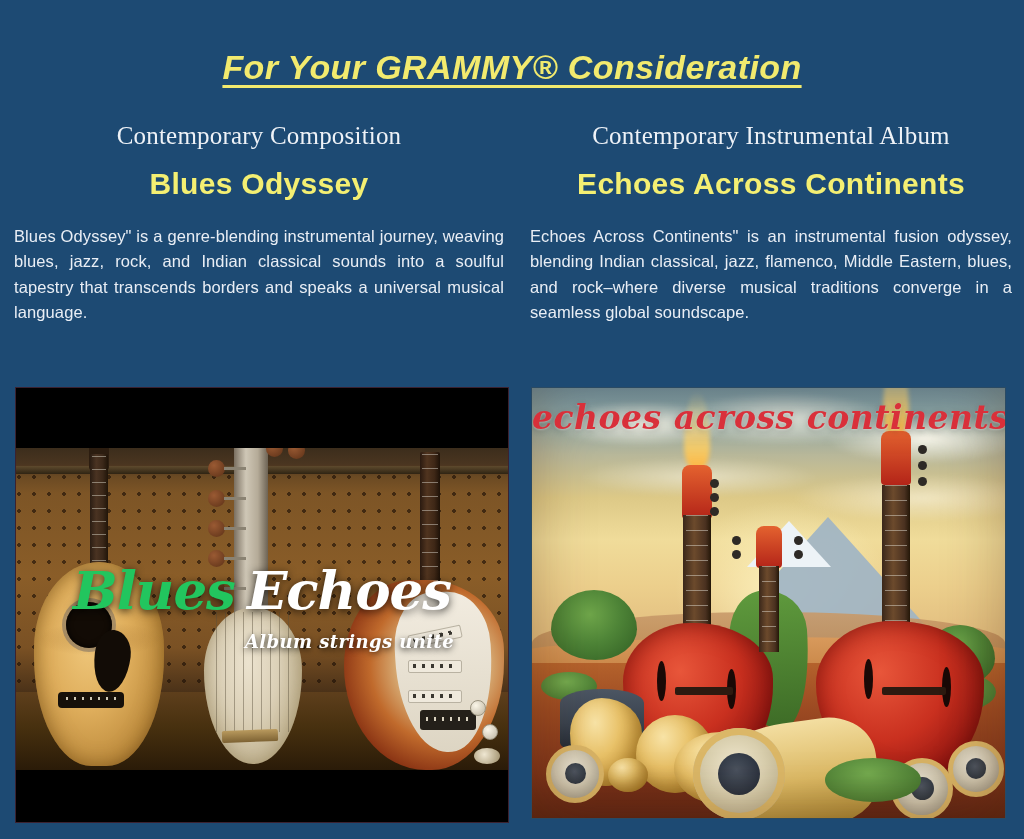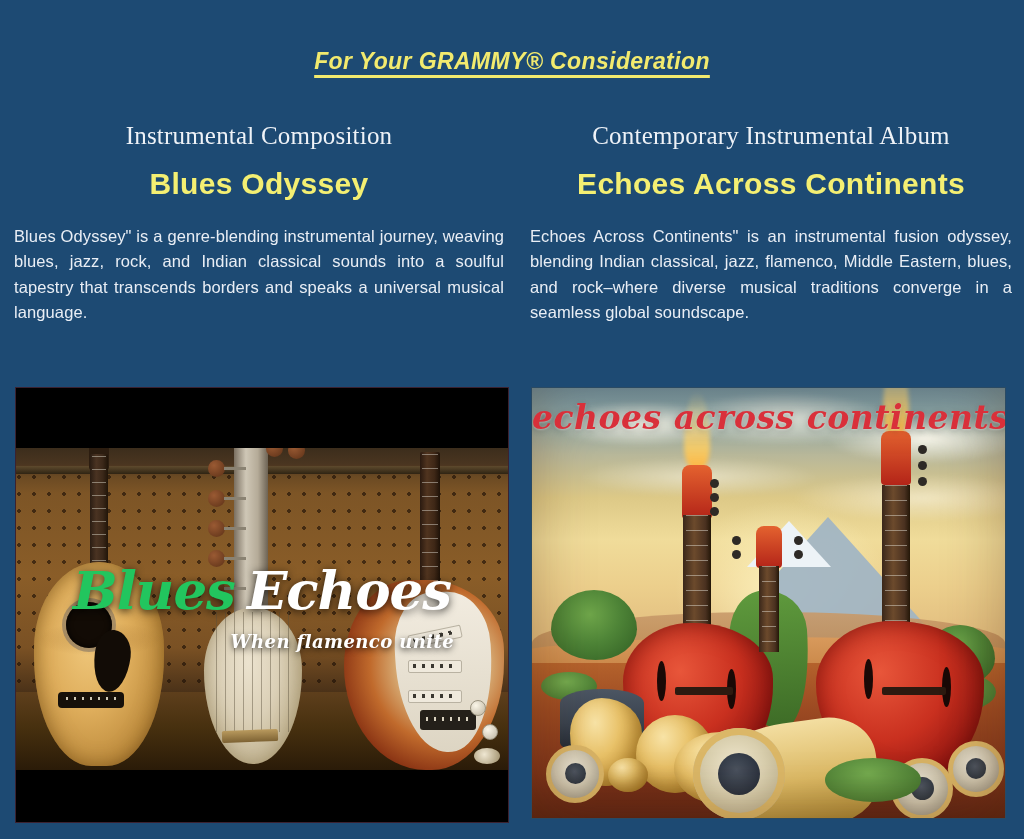--- a/index.html
+++ b/index.html
@@ -17,21 +17,21 @@
   }
 
   
   .fyc-title {
     position: absolute;
     left: 0;
     top: 48px;
     width: 1024px;
     text-align: center;
     font-family: "Liberation Sans", sans-serif;
-    font-size: 23px;
+    font-size: 34px;
     font-weight: bold;
     font-style: italic;
     letter-spacing: 0.4px;
     color: #f2ea6e;
     text-decoration: underline;
     text-underline-offset: 6px;
     text-decoration-thickness: 3px;
     white-space: nowrap;
   }
 
@@ -517,21 +517,21 @@
 </head>
 <body>
 
 <div class="page">
 
   <div class="fyc-title">For Your GRAMMY® Consideration</div>
 
   <div class="columns">
 
     <div class="col col-left">
-      <div class="category">Instrumental Composition</div>
+      <div class="category">Contemporary Composition</div>
       <div class="album-title">Blues Odyssey</div>
       <div class="blurb">Blues Odyssey" is a genre-blending instrumental journey, weaving blues, jazz, rock, and Indian classical sounds into a soulful tapestry that transcends borders and speaks a universal musical language.</div>
     </div>
 
     <div class="col col-right">
       <div class="category">Contemporary Instrumental Album</div>
       <div class="album-title wide">Echoes Across Continents</div>
       <div class="blurb">Echoes Across Continents" is an instrumental fusion odyssey, blending Indian classical, jazz, flamenco, Middle Eastern, blues, and rock–where diverse musical traditions converge in a seamless global soundscape.</div>
     </div>
   </div>
@@ -588,21 +588,21 @@
         <div class="knob k1"></div>
         <div class="knob k2"></div>
         <div class="jack"></div>
       </div>
     </div>
 
     <div class="blues-wrap">
       <div class="blues-line">
         <span class="blues-word">Blues</span><span class="odyssey-word">Echoes</span>
       </div>
-      <div class="tagline">When flamenco unite</div>
+      <div class="tagline">Album strings unite</div>
     </div>
   </div>
 
   <div class="art art-right">
     <div class="scene">
       <div class="sky"></div>
       <div class="cloud c1"></div>
       <div class="cloud c2"></div>
       <div class="cloud c3"></div>
       <div class="cloud c4"></div>

